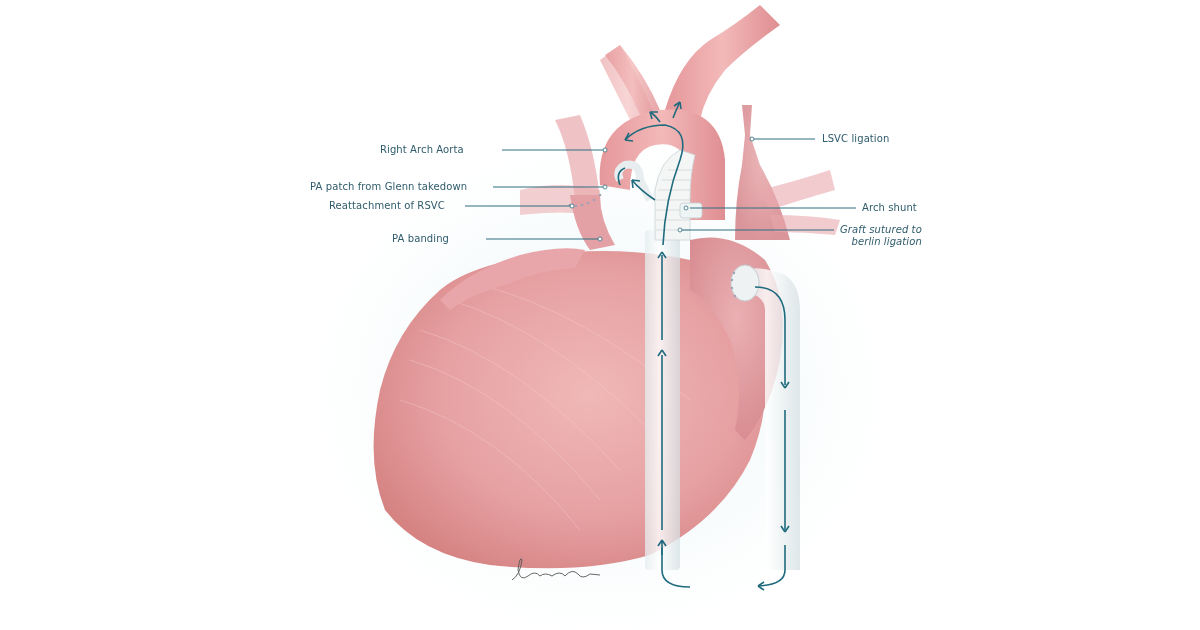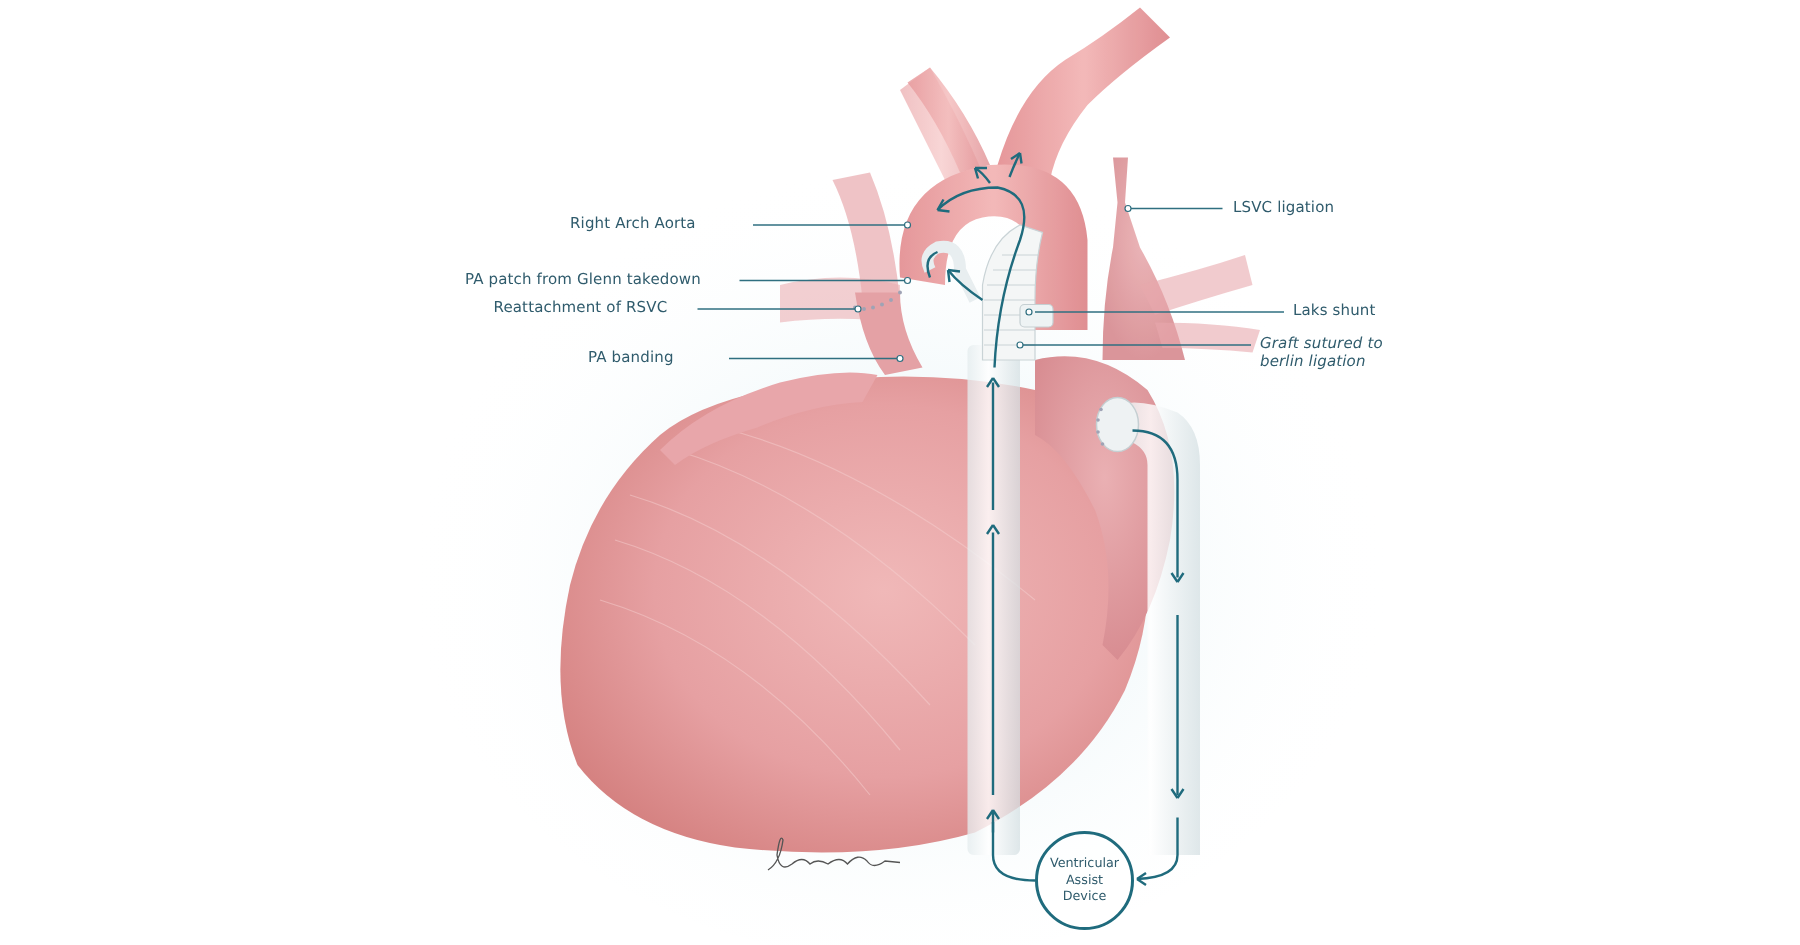--- a/index.html
+++ b/index.html
@@ -1,20 +1,20 @@
 <!DOCTYPE html>
 <html><head>
 <meta charset="utf-8">
 <style>
   html,body{margin:0;padding:0;}
   body{width:1200px;height:630px;background:#ffffff;overflow:hidden;position:relative;font-family:"DejaVu Sans","Liberation Sans",sans-serif;}
   .stage{position:absolute;left:0;top:0;width:1200px;height:630px;}
   svg.art{position:absolute;left:0;top:0;}
   .label{position:absolute;font-size:10px;color:#2f5b6c;letter-spacing:0.1px;white-space:nowrap;line-height:12px;}
-  .label.right{text-align:left;}
+  .label.right{text-align:right;}
   .label.left{text-align:left;}
   .vad{position:absolute;left:690px;top:554px;width:66px;height:66px;border:2px solid #1f6b7d;border-radius:50%;box-sizing:border-box;display:flex;flex-direction:column;align-items:center;justify-content:center;font-size:8.5px;line-height:11px;color:#2f5b6c;text-align:center;background:rgba(255,255,255,0.6);}
 </style>
 </head>
 <body>
 
 <div class="stage">
   <svg class="art" width="1200" height="630" viewBox="0 0 1200 630">
     <defs>
       <radialGradient id="bgGlow" cx="50%" cy="55%" r="50%">
@@ -160,24 +160,19 @@
 
     <path d="M512 580 Q520 575 522 560 Q520 555 518 570 Q520 582 528 576 Q535 570 540 576 Q545 572 552 576 Q560 570 565 576 Q572 568 578 574 Q582 580 590 574 L600 575" fill="none" stroke="#555" stroke-width="0.9"></path>
   </svg>
 
   <div class="label left" style="left:380px;top:144px;width:116px;">Right Arch Aorta</div>
   <div class="label left" style="left:310px;top:181px;width:177px;">PA patch from Glenn takedown</div>
   <div class="label left" style="left:329px;top:200px;width:139px;">Reattachment of RSVC</div>
   <div class="label left" style="left:392px;top:233px;width:100px;">PA banding</div>
 
   <div class="label right" style="left:822px;top:133px;">LSVC ligation</div>
-  <div class="label right" style="left:862px;top:202px;">Laks shunt</div>
+  <div class="label right" style="left:862px;top:202px;">Arch shunt</div>
   <div class="label right" style="left:840px;top:224px;font-style:italic;">
     <div>Graft sutured to</div>
     <div>berlin ligation</div>
   </div>
 
-  <div class="vad">
-    <span>Ventricular</span>
-    <span>Assist</span>
-    <span>Device</span>
-  </div>
 </div>
 
 </body></html>

